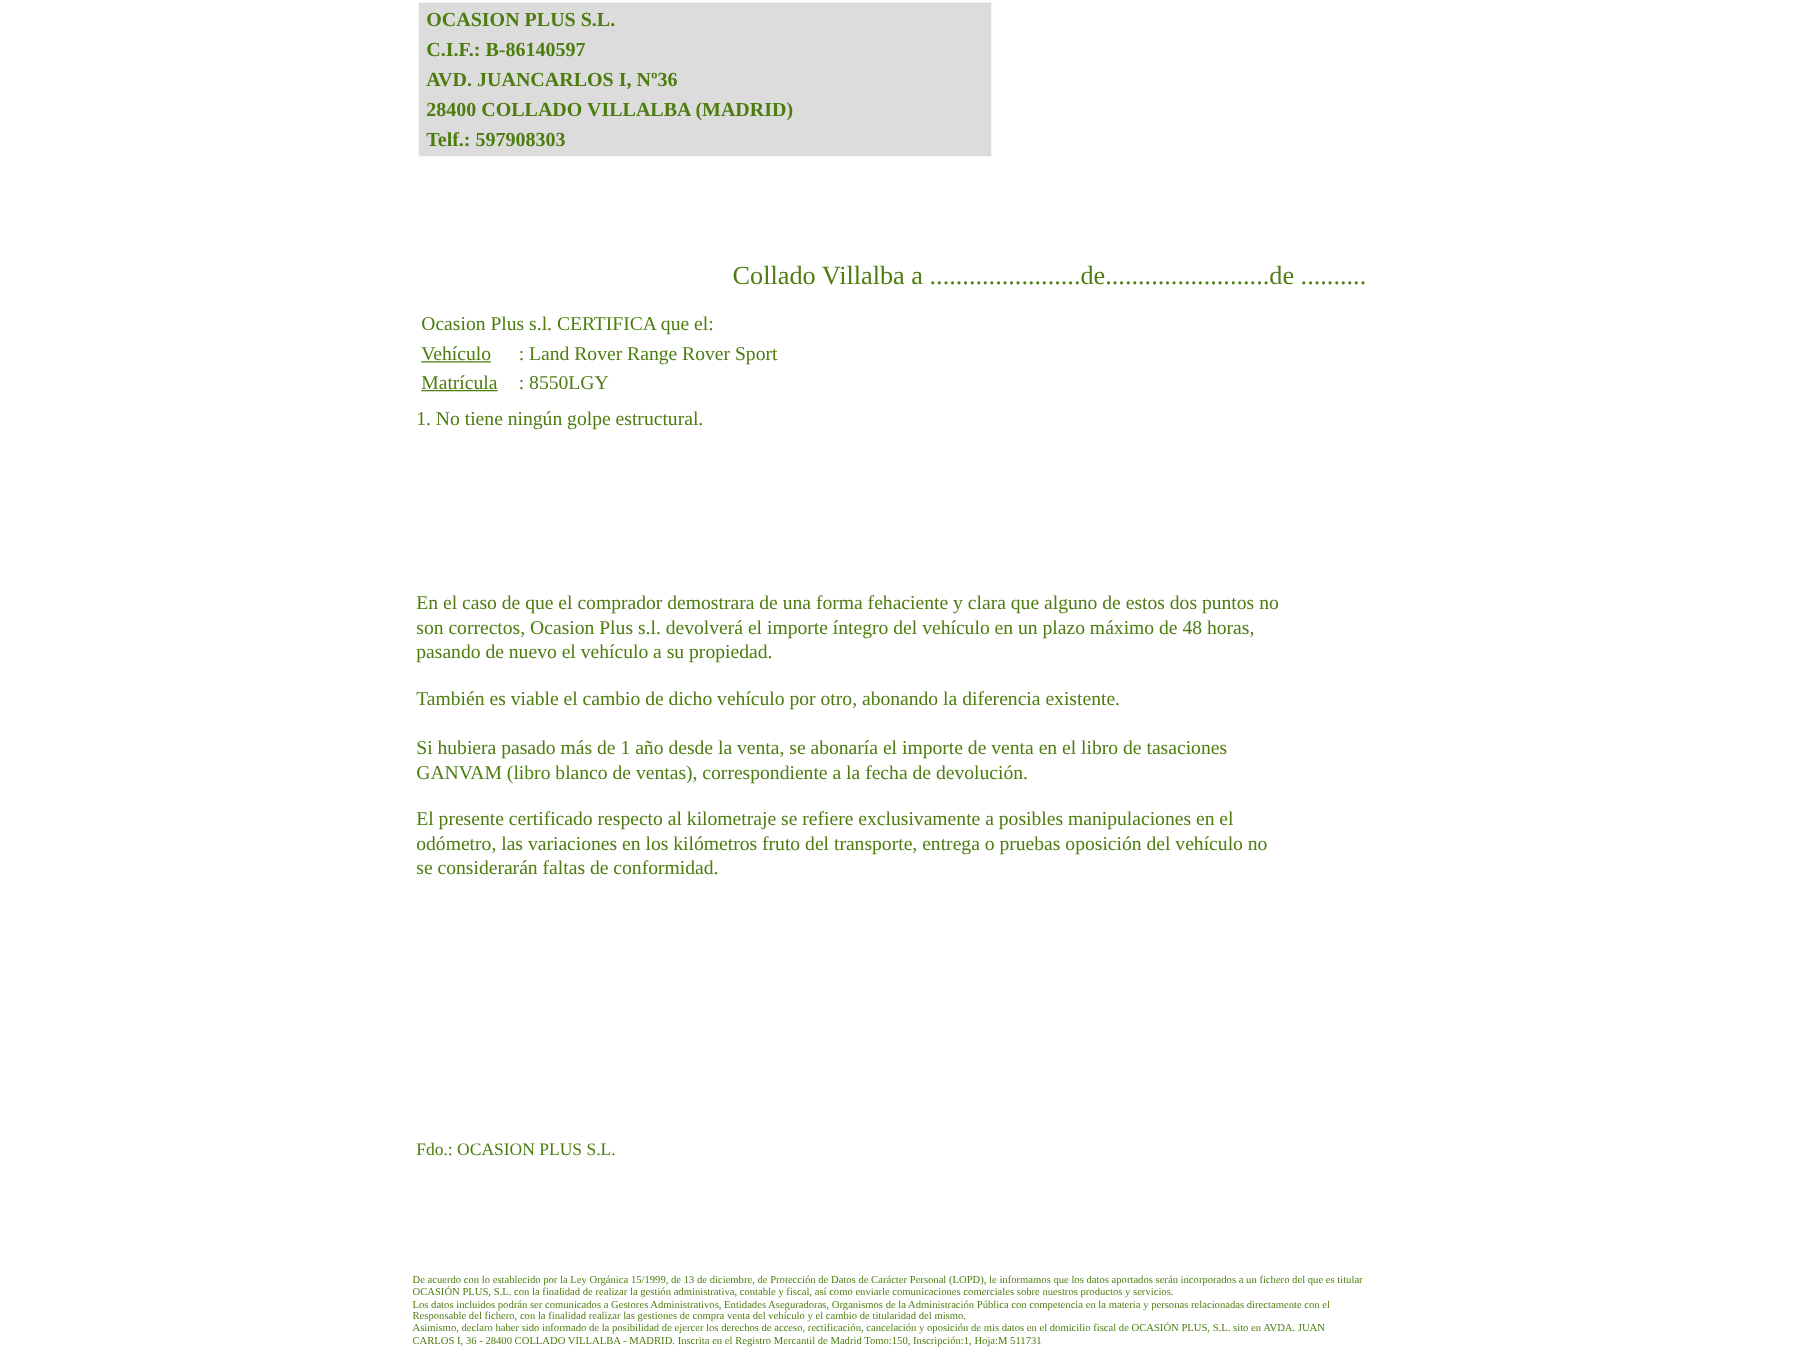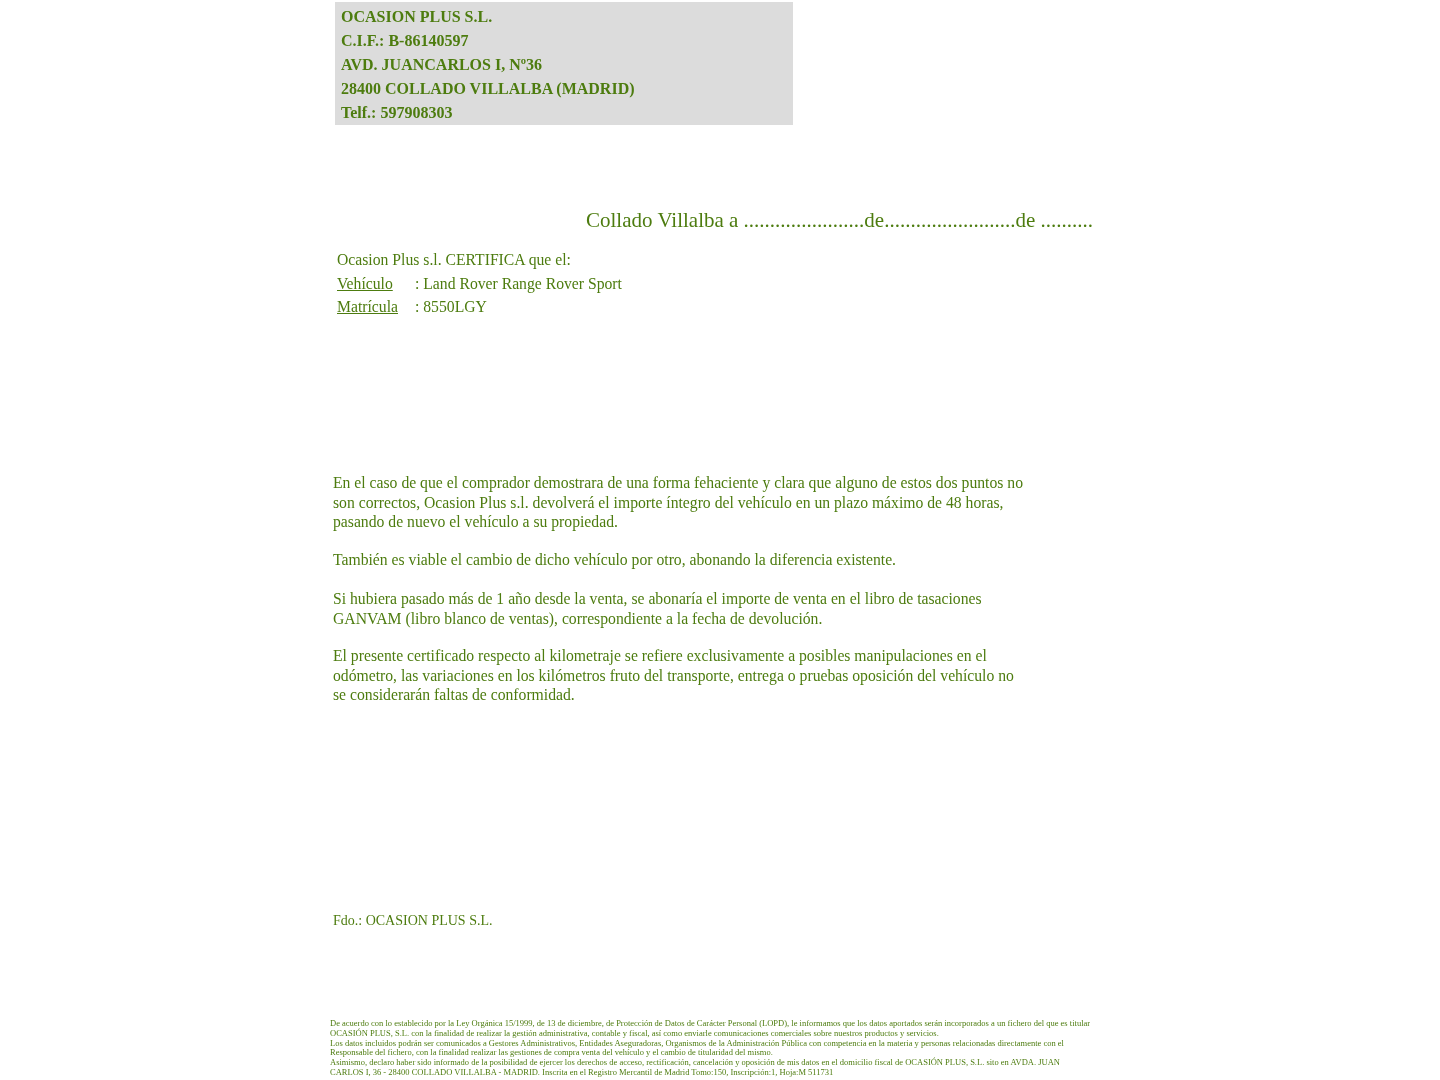--- a/index.html
+++ b/index.html
@@ -106,20 +106,21 @@
   </div>
 
   <div class="date-line">Collado Villalba a .......................de.........................de ..........</div>
 
   <div class="certify">
     <div>Ocasion Plus s.l. CERTIFICA que el:</div>
     <div><span class="kv-label">Vehículo</span><span>: Land Rover Range Rover Sport</span></div>
     <div><span class="kv-label">Matrícula</span><span>: 8550LGY</span></div>
   </div>
 
+  <div class="point point-1">1. No tiene ningún golpe estructural.</div>
 
   <div class="para para-1">En el caso de que el comprador demostrara de una forma fehaciente y clara que alguno de estos dos puntos no
 son correctos, Ocasion Plus s.l. devolverá el importe íntegro del vehículo en un plazo máximo de 48 horas,
 pasando de nuevo el vehículo a su propiedad.</div>
   <div class="para para-2">También es viable el cambio de dicho vehículo por otro, abonando la diferencia existente.</div>
   <div class="para para-3">Si hubiera pasado más de 1 año desde la venta, se abonaría el importe de venta en el libro de tasaciones
 GANVAM (libro blanco de ventas), correspondiente a la fecha de devolución.</div>
   <div class="para para-4">El presente certificado respecto al kilometraje se refiere exclusivamente a posibles manipulaciones en el
 odómetro, las variaciones en los kilómetros fruto del transporte, entrega o pruebas oposición del vehículo no
 se considerarán faltas de conformidad.</div>

